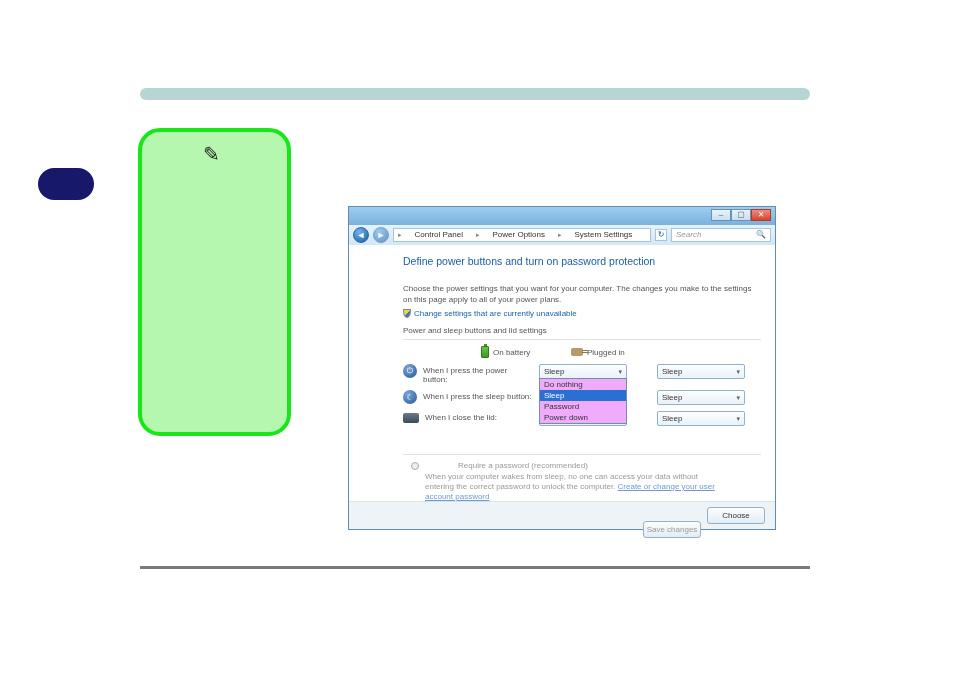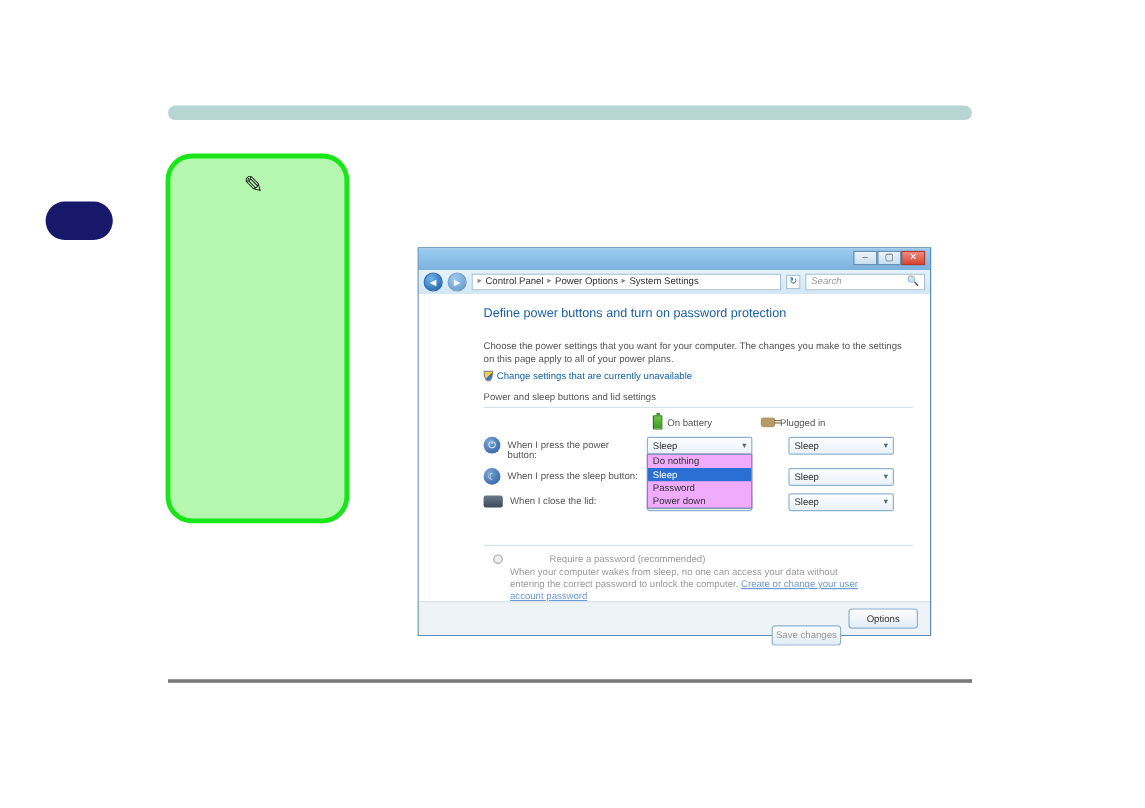--- a/index.html
+++ b/index.html
@@ -116,21 +116,21 @@
   .breadcrumb {
     flex: 1;
     height: 14px;
     background: #fff;
     border: 1px solid #a9c3d8;
     font-size: 8px;
     line-height: 12px;
     padding: 0 4px;
     display: flex;
     align-items: center;
-    gap: 3px;
+    gap: 13px;
     color: #333;
   }
   .breadcrumb .sep { color: #888; font-size: 7px; }
   .addr-refresh {
     width: 12px; height: 12px;
     border: 1px solid #a9c3d8;
     background: #fff;
     font-size: 8px; line-height: 10px; text-align: center; color: #1565a8;
   }
   .searchbox {
@@ -184,23 +184,22 @@
     border: 1px solid #888;
   }
   .section-label {
     color: #555;
     font-size: 8px;
     margin-bottom: 4px;
   }
   .section-rule { border-top: 1px solid #d7e3ed; margin: 2px 0 6px; }
   .col-headers {
     display: flex;
-    margin-left: 104px;
+    margin-left: 78px;
     margin-bottom: 6px;
-    justify-content: center;
   }
   .col-head {
     display: flex;
     align-items: center;
     gap: 4px;
     font-size: 8px;
     color: #555;
     width: 90px;
   }
   .battery-icon {
@@ -457,15 +456,15 @@
         <div class="radio-desc">
           <span>When your computer wakes from sleep, no one can access your data without entering the correct password to unlock the computer. </span><span class="link-dis">Create or change your user account password</span>
         </div>
 
       </div>
     </div>
   </div>
 
   <div class="win7-footer">
     <div class="btn disabled">Save changes</div>
-    <div class="btn">Options</div>
+    <div class="btn">Choose</div>
   </div>
 </div>
 
 </body></html>

